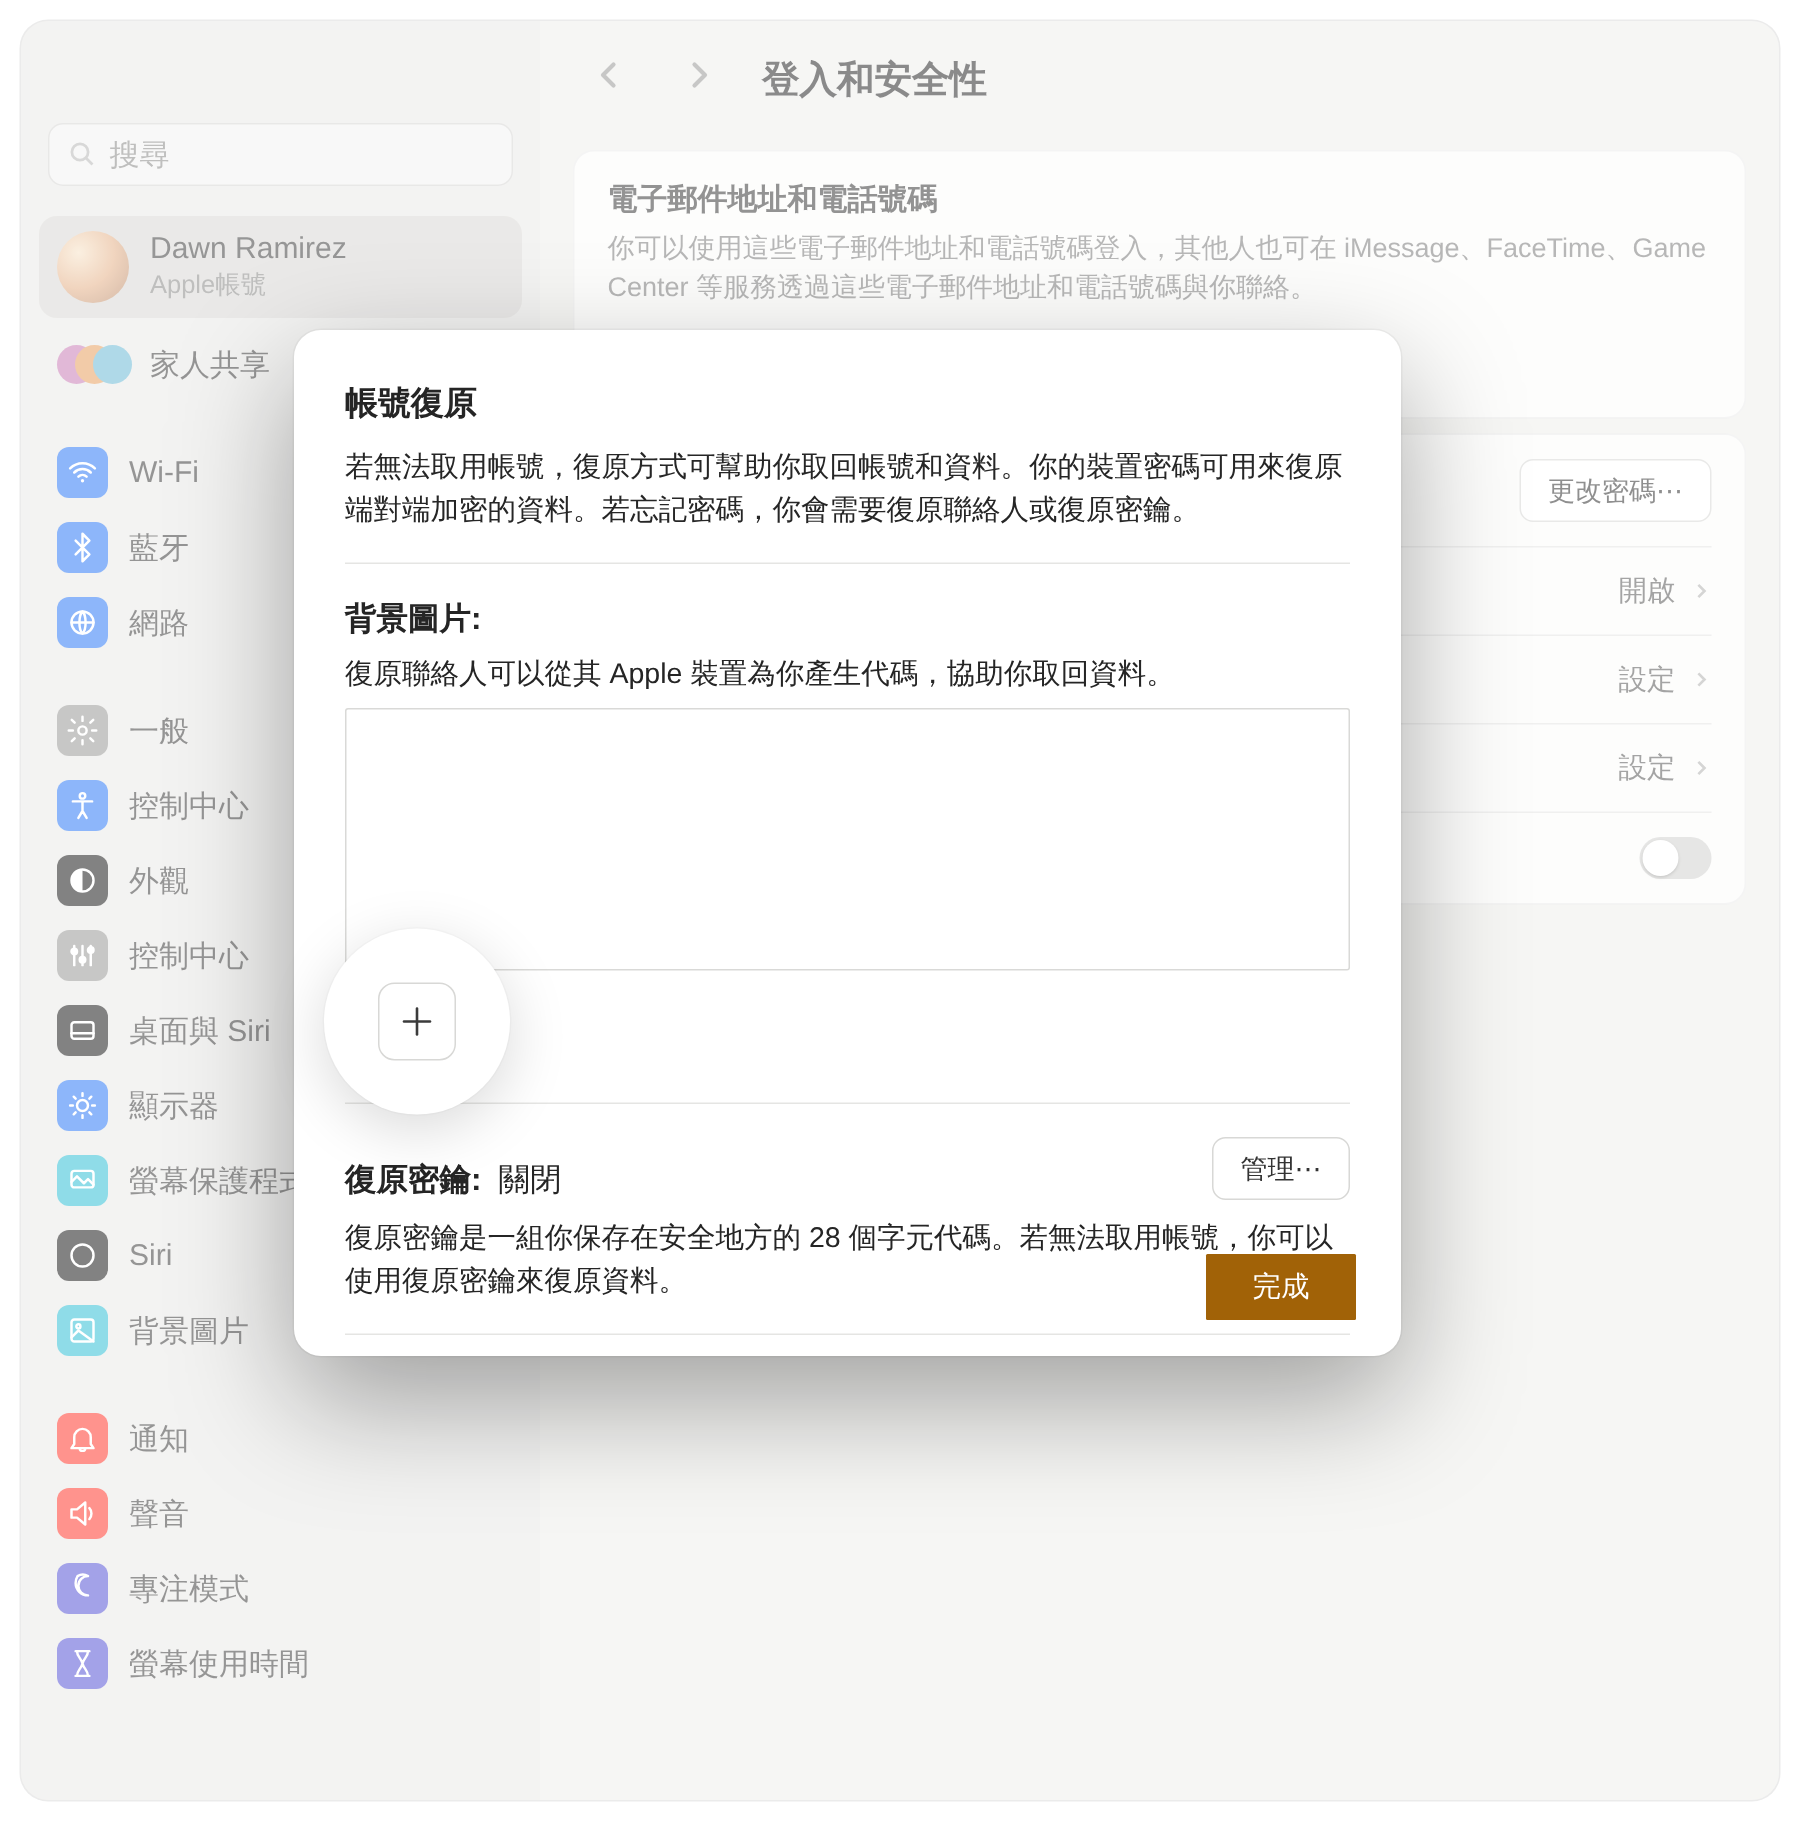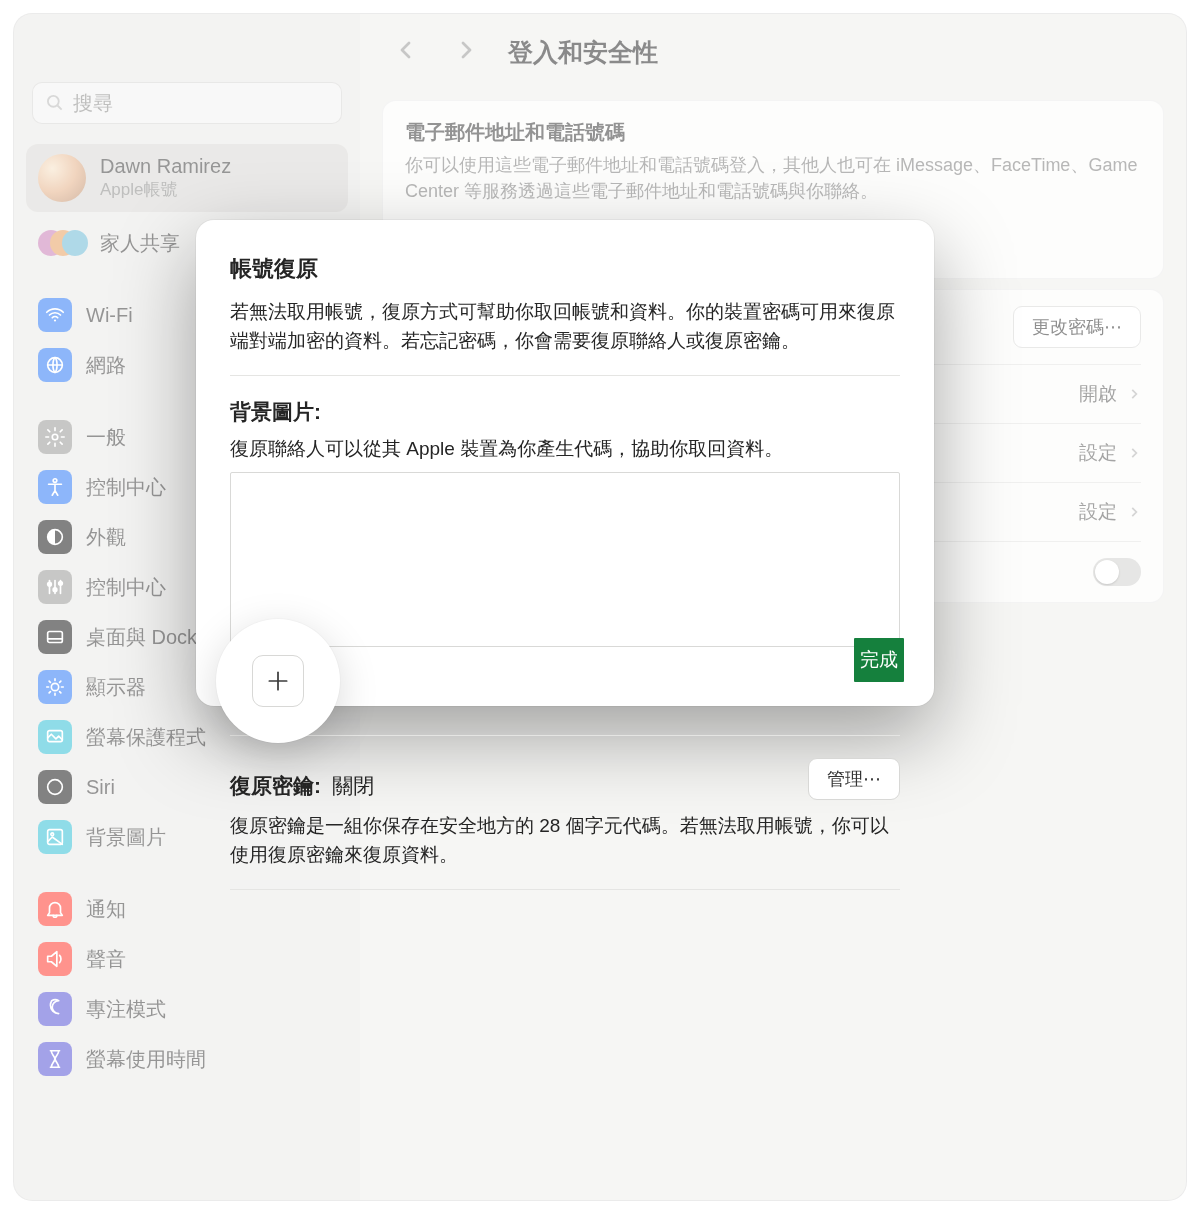--- a/index.html
+++ b/index.html
@@ -111,21 +111,21 @@
   background: #fff; border: 1px solid #d8d8d6; border-radius: 9px;
   padding: 8px 18px; font-size: 18px; color: #333;
 }
 .row-arrow { display:flex; align-items:center; gap:10px; color:#5a5a59; }
 .row-arrow svg { width: 14px; height: 14px; opacity: 0.45; }
 .switch { width: 48px; height: 28px; background:#d1d1cf; border-radius: 14px; position: relative; }
 .switch::after { content:""; position:absolute; width:24px; height:24px; background:#fff; border-radius:50%; top:2px; left:2px; box-shadow:0 1px 2px rgba(0,0,0,0.25); }
 
 .modal {
   position: absolute; left: 182px; top: 206px;
-  width: 738px; height: 486px;
+  width: 738px; height: 684px;
   background: #fff; border-radius: 18px;
   box-shadow: 0 30px 80px rgba(0,0,0,0.35), 0 0 0 1px rgba(0,0,0,0.04);
   z-index: 10;
   padding: 34px 34px 24px 34px;
   font-size: 19px; color: #252525;
 }
 .modal h2 { font-size: 22px; font-weight: 700; margin-bottom: 14px; }
 .modal .mdesc { font-size: 19px; line-height: 1.5; color: #262626; margin-bottom: 20px; }
 .modal hr { border: none; border-top: 1px solid #e5e5e3; margin: 12px 0 22px 0; }
 .modal h3 { font-size: 21px; font-weight: 700; margin-bottom: 10px; }
@@ -147,21 +147,21 @@
 .plus-btn {
   width: 52px; height: 52px; border-radius: 11px;
   border: 1px solid #d8d8d6; background: #fff;
   display:flex; align-items:center; justify-content:center;
   font-size: 32px; color: #3b3b3b; font-weight: 300;
 }
 .key-row { display:flex; justify-content: space-between; align-items: flex-end; }
 .key-row .ktitle { font-size: 21px; font-weight:700; }
 .key-row .kstatus { font-size: 21px; font-weight:400; margin-left: 6px; }
 .modal-footer { position:absolute; right:30px; bottom:24px; }
-.btn-blue { background:#15803d; color:#fff; border:none; border-radius:1px; padding:9px 6px; font-size:19px; font-weight:500; }
+.btn-blue { background:#a16207; color:#fff; border:none; border-radius:1px; padding:9px 31px; font-size:19px; font-weight:500; }
 </style>
 </head>
 <body>
 
 <div class="window">
 
   <div class="traffic-lights">
     <div class="traffic-light tl-close"></div>
     <div class="traffic-light tl-min"></div>
     <div class="traffic-light tl-max"></div>
@@ -199,20 +199,28 @@
               <svg width="22" height="22" viewBox="0 0 24 24" fill="none" stroke="white" stroke-width="1.8" stroke-linecap="round" stroke-linejoin="round">
                 <path d="M3 9c5-5 13-5 18 0M6 12c3.3-3.3 8.7-3.3 12 0M9 15c1.7-1.7 4.3-1.7 6 0"></path>
                 <circle cx="12" cy="18" r="1.2" fill="white" stroke="none"></circle>
               </svg>
             </div>
             <span>Wi-Fi</span>
           </div>
           <div class="sb-item">
             <div class="sb-icon" style="background: rgb(48, 123, 246);">
               <svg width="22" height="22" viewBox="0 0 24 24" fill="none" stroke="white" stroke-width="1.8" stroke-linecap="round" stroke-linejoin="round">
+                <path d="M7 7l10 10-5 5V2l5 5L7 17"></path>
+              </svg>
+            </div>
+            <span>藍牙</span>
+          </div>
+          <div class="sb-item">
+            <div class="sb-icon" style="background: rgb(48, 123, 246);">
+              <svg width="22" height="22" viewBox="0 0 24 24" fill="none" stroke="white" stroke-width="1.8" stroke-linecap="round" stroke-linejoin="round">
                 <circle cx="12" cy="12" r="8"></circle>
                 <path d="M4 12h16M12 4c3 3 3 13 0 16M12 4c-3 3-3 13 0 16"></path>
               </svg>
             </div>
             <span>網路</span>
           </div>
         </div>
         <div class="sb-group" style="margin-top: 10px;">
           <div class="sb-item">
             <div class="sb-icon" style="background: rgb(154, 154, 152);">
@@ -254,21 +262,21 @@
             </div>
             <span>控制中心</span>
           </div>
           <div class="sb-item">
             <div class="sb-icon" style="background: rgb(28, 28, 28);">
               <svg width="22" height="22" viewBox="0 0 24 24" fill="none" stroke="white" stroke-width="1.8" stroke-linecap="round" stroke-linejoin="round">
                 <rect x="4" y="6" width="16" height="12" rx="2"></rect>
                 <line x1="4" y1="14" x2="20" y2="14"></line>
               </svg>
             </div>
-            <span>桌面與 Dock</span>
+            <span>桌面與 Siri</span>
           </div>
           <div class="sb-item">
             <div class="sb-icon" style="background: rgb(48, 123, 246);">
               <svg width="22" height="22" viewBox="0 0 24 24" fill="none" stroke="white" stroke-width="1.8" stroke-linecap="round" stroke-linejoin="round">
                 <circle cx="12" cy="12" r="4"></circle>
                 <path d="M12 3v2M12 19v2M3 12h2M19 12h2M5.6 5.6l1.4 1.4M17 17l1.4 1.4M5.6 18.4l1.4-1.4M17 7l1.4-1.4"></path>
               </svg>
             </div>
             <span>顯示器</span>
           </div>

